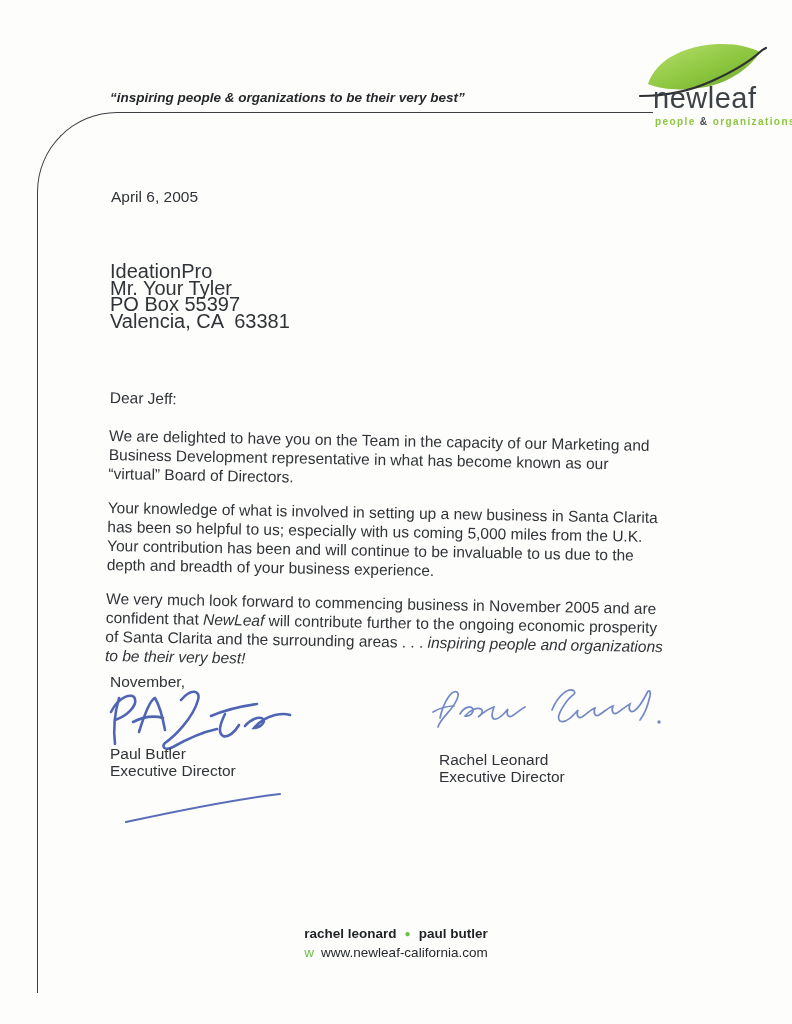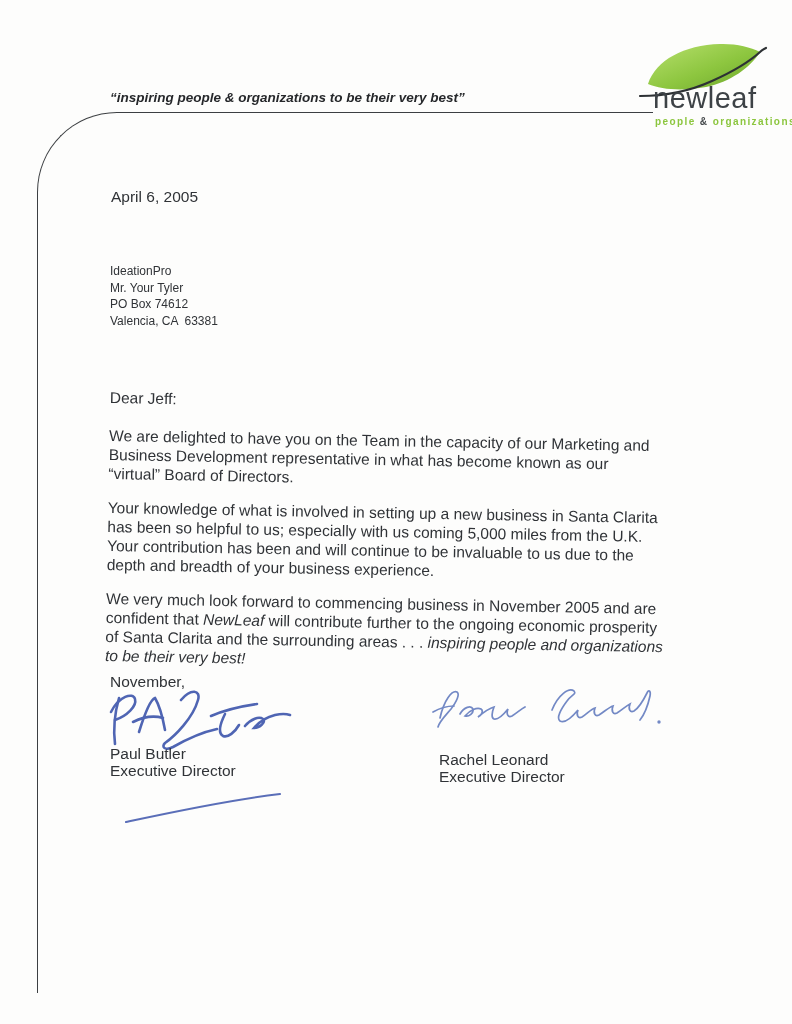--- a/index.html
+++ b/index.html
@@ -29,21 +29,21 @@
     letter-spacing:.5px; white-space:nowrap;
   }
   .logo .logo-sub {
     position:absolute; left:19px; top:78px; font-size:10px; font-weight:bold;
     letter-spacing:1.4px; color:#8cc63f; white-space:nowrap;
   }
   .logo .logo-sub .amp { color:#44484b; }
   
   .date { position:absolute; left:111px; top:188px; font-size:15.5px; }
   .recipient {
-    position:absolute; left:110px; top:263px; font-size:12px;
+    position:absolute; left:110px; top:263px; font-size:20px;
     line-height:16.6px; white-space:pre-wrap;
   }
   .recipient .line, .para .line { white-space:pre; }
   .body-block {
     position:absolute; left:110px; top:388px; width:600px;
     font-size:15.5px; line-height:19px;
     transform:rotate(1.05deg); transform-origin:0 0;
   }
   .salutation { margin-bottom:19px; }
   .para { margin-bottom:15px; }
@@ -85,21 +85,21 @@
       </defs>
       <path d="M10,44 C18,20 46,5 82,4 C98,3.5 112,7 122,12 C112,28 92,42 68,47 C46,51 24,50 10,44 Z" fill="url(#leafGrad)"></path>
       <path d="M2,56 C26,56 52,51 74,41 C94,32 110,23 122,12 C124,10 126,9 128,8" fill="none" stroke="#2d3134" stroke-width="2.2" stroke-linecap="round"></path>
     </svg>
     <div class="wordmark">newleaf</div>
     <div class="logo-sub"><span>people</span> <span class="amp">&amp;</span> <span>organizations</span></div>
   </div>
 
   <div class="date">April 6, 2005</div>
 
-  <div class="recipient"><div class="line"><span>IdeationPro</span></div><div class="line"><span>Mr. Your Tyler</span></div><div class="line"><span>PO Box 74612</span></div><div class="line"><span>Valencia, CA  63381</span></div></div>
+  <div class="recipient"><div class="line"><span>IdeationPro</span></div><div class="line"><span>Mr. Your Tyler</span></div><div class="line"><span>PO Box 55397</span></div><div class="line"><span>Valencia, CA  63381</span></div></div>
 
   <div class="body-block">
     <div class="salutation">Dear Jeff:</div>
     <div class="para">
         <div class="line"><span>We are delighted to have you on the Team in the capacity of our Marketing and</span></div>
         <div class="line"><span>Business Development representative in what has become known as our</span></div>
         <div class="line"><span>“virtual” Board of Directors.</span></div>
       </div>
     <div class="para">
         <div class="line"><span>Your knowledge of what is involved in setting up a new business in Santa Clarita</span></div>
@@ -148,15 +148,17 @@
     <div>Paul Butler</div>
     <div>Executive Director</div>
   </div>
 
   <div class="sig-block sig-rachel-text">
     <div>Rachel Leonard</div>
     <div>Executive Director</div>
   </div>
 
   <div class="footer">
+    <div><span class="names">rachel leonard</span><span class="dot">●</span><span class="names">paul butler</span></div>
+    <div><span class="glabel">w</span><span>www.newleaf-california.com</span></div>
   </div>
 
 </div>
 
 </body></html>

